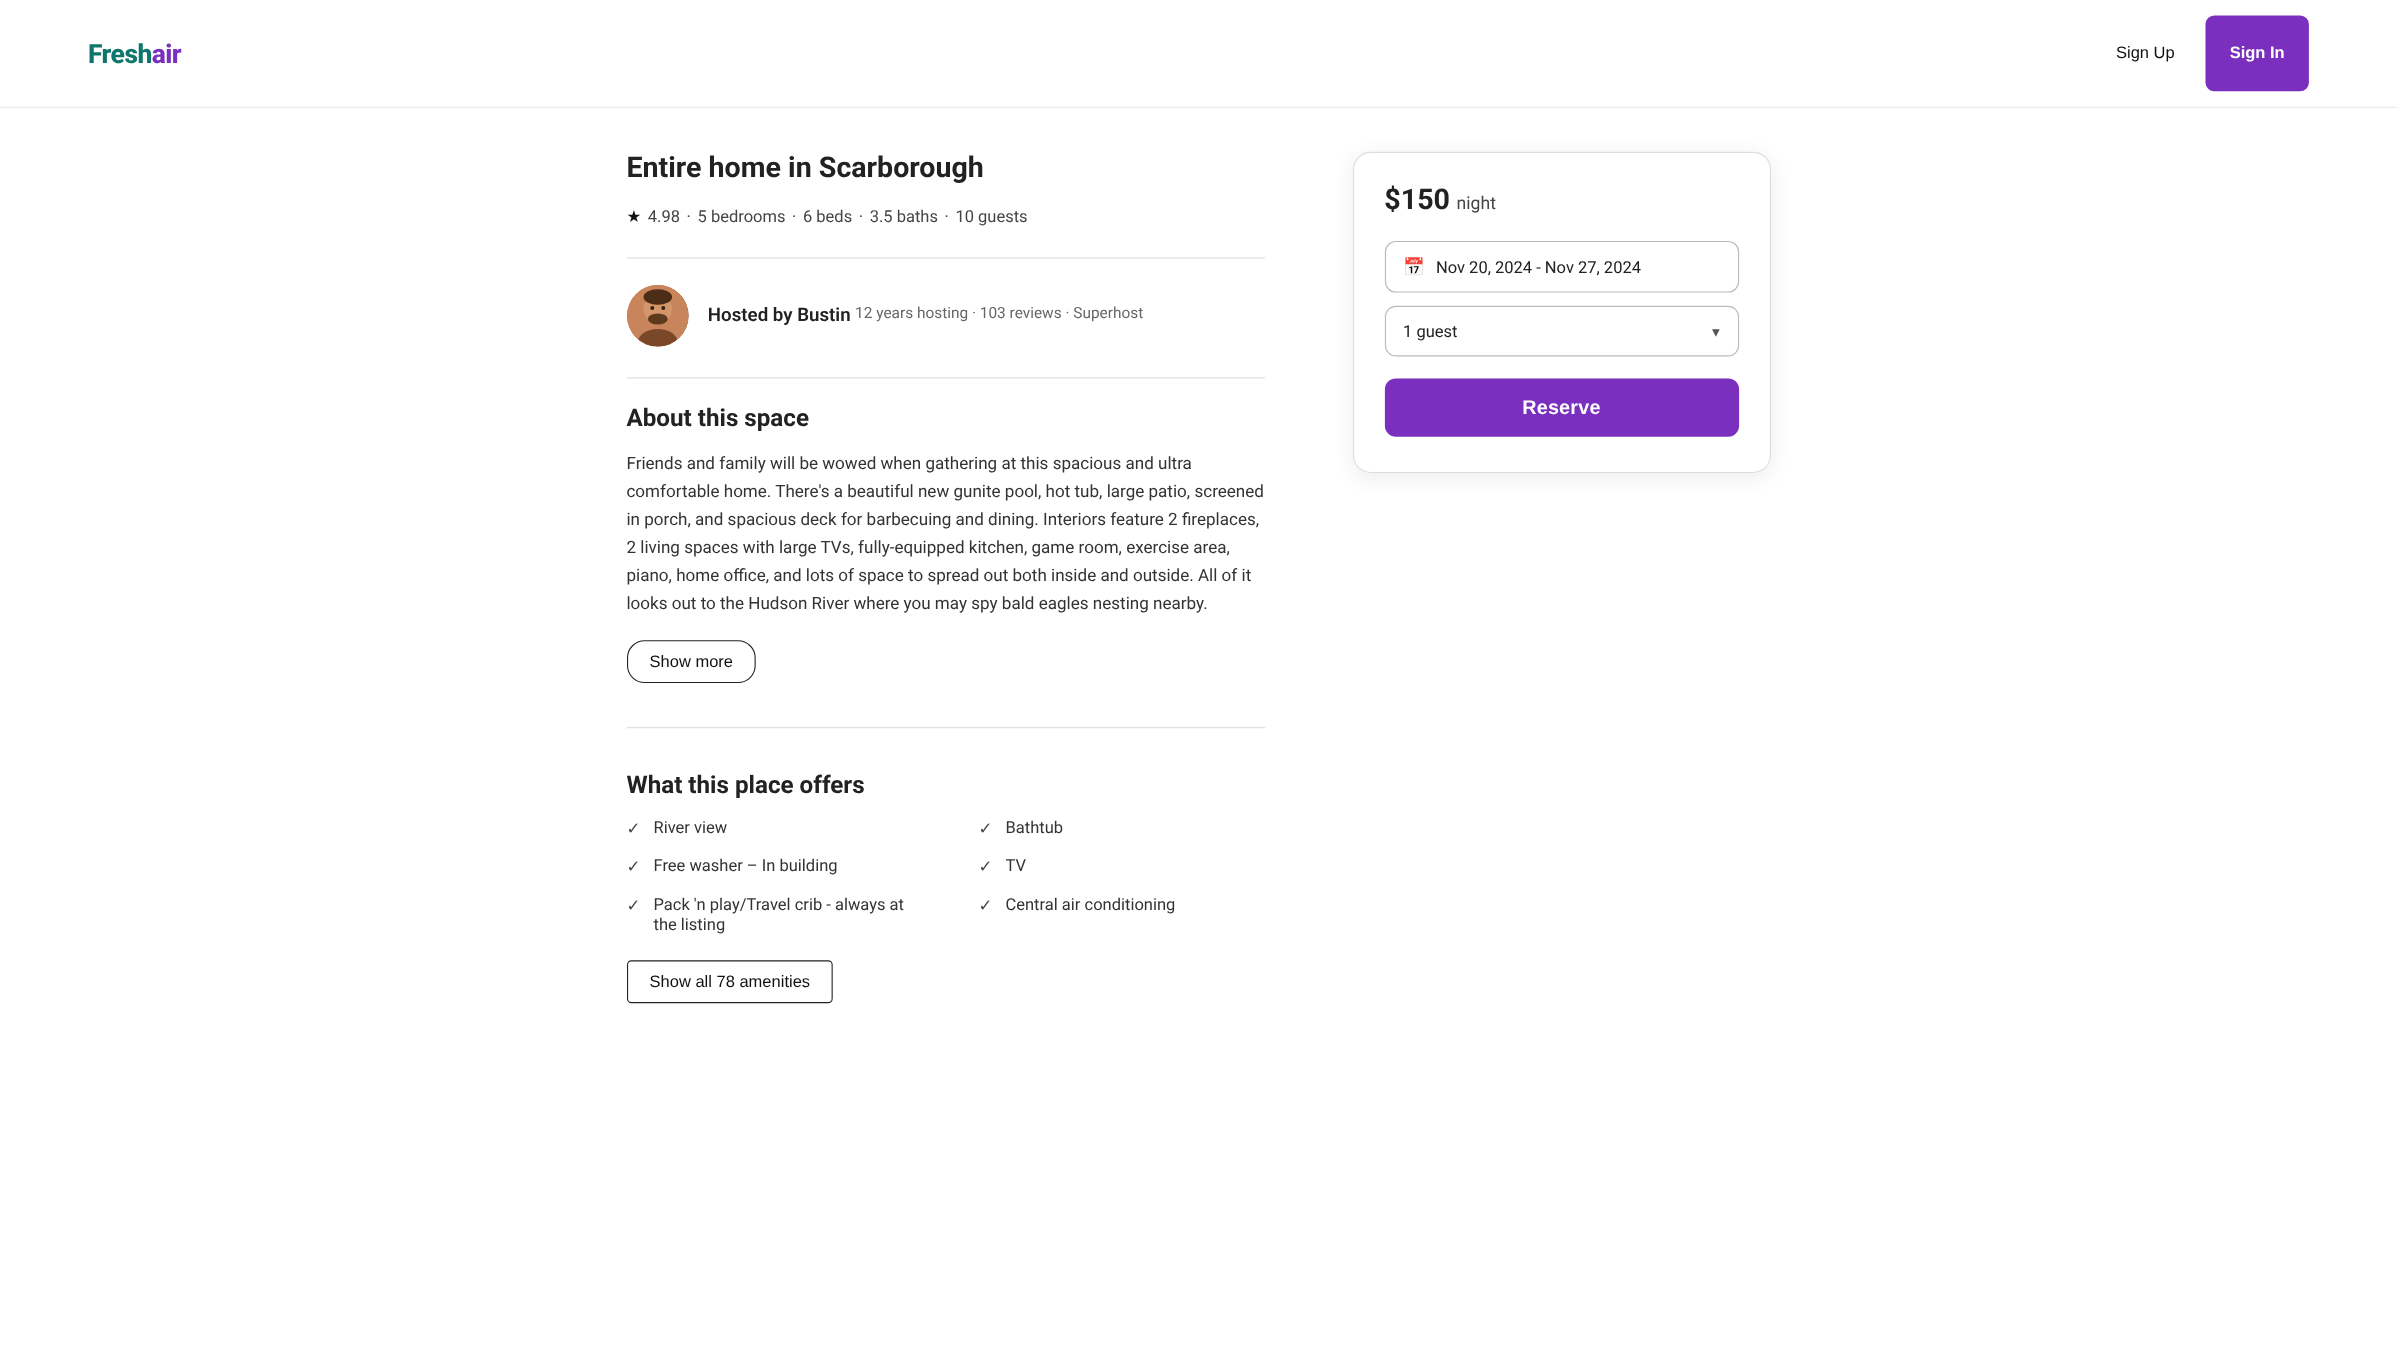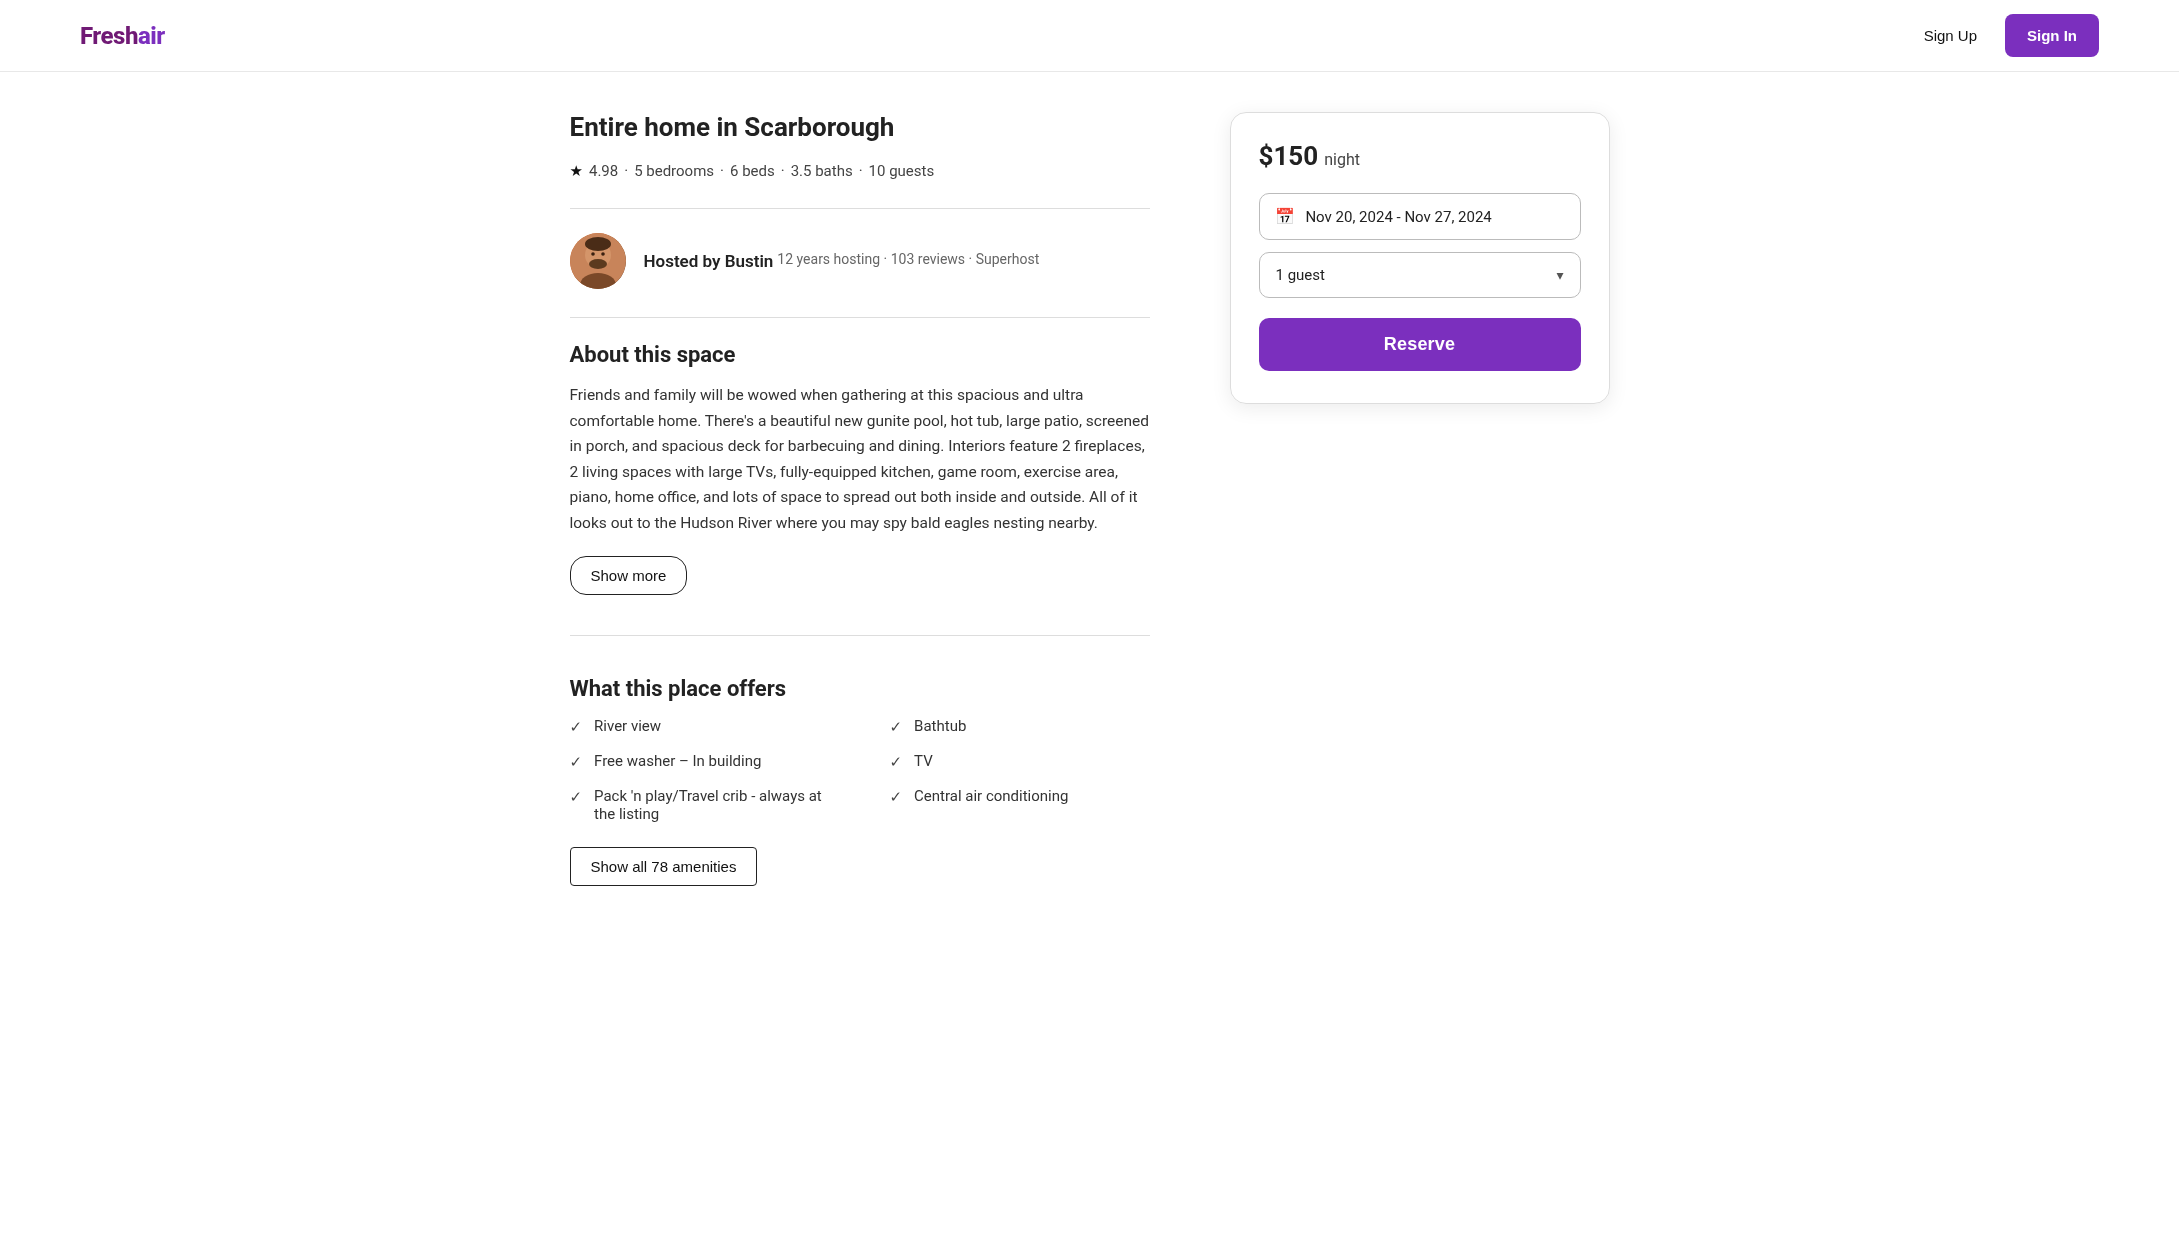--- a/index.html
+++ b/index.html
@@ -25,21 +25,21 @@
     }
 
     .logo {
       font-size: 24px;
       font-weight: 800;
       letter-spacing: -0.5px;
       color: #111;
     }
 
     .logo span {
-      color: #701a75;
+      color: #0f766e;
     }
 
     .header-actions {
       display: flex;
       align-items: center;
       gap: 16px;
     }
 
     .sign-up-btn {
       background: none;
@@ -49,21 +49,21 @@
       cursor: pointer;
       color: #111;
       padding: 8px 12px;
     }
 
     .sign-in-btn {
       background: #7B2FBE;
       color: #fff;
       border: none;
       border-radius: 8px;
-      padding: 13px 22px;
+      padding: 26px 22px;
       font-size: 15px;
       font-weight: 600;
       cursor: pointer;
     }
 
     
     .main {
       max-width: 1200px;
       margin: 0 auto;
       padding: 40px 80px;

